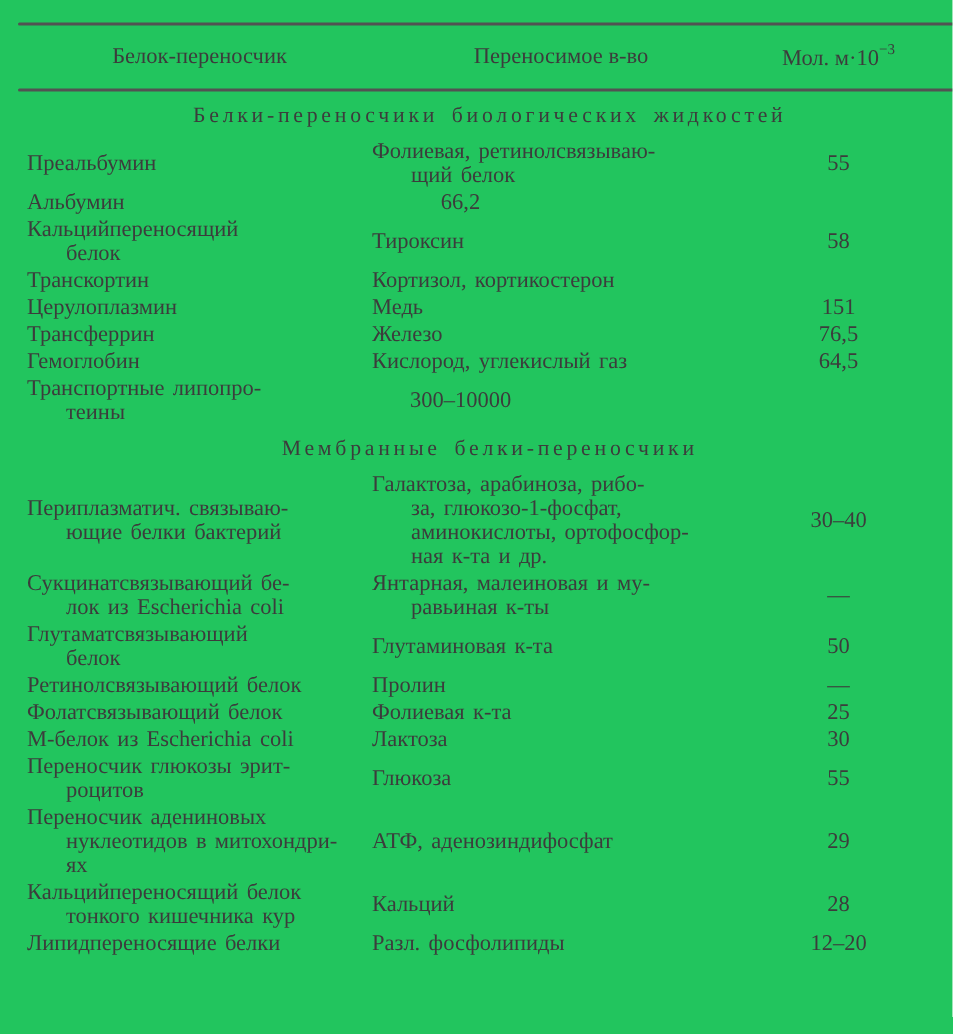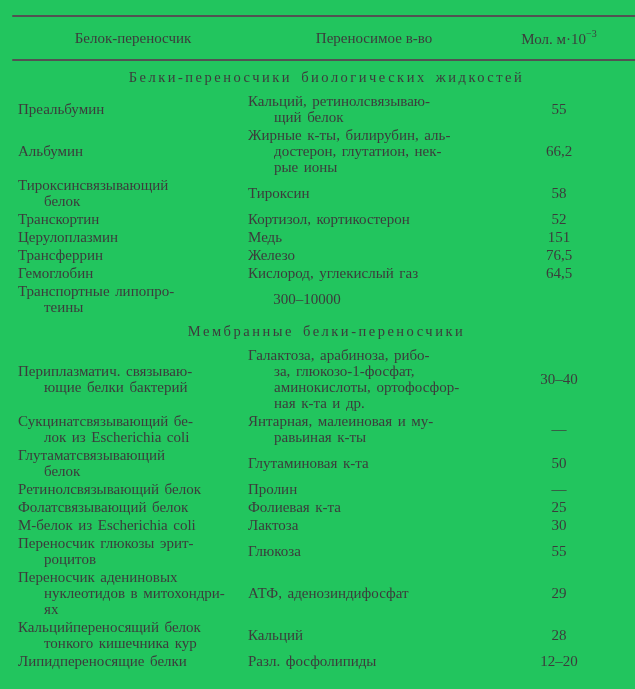--- a/index.html
+++ b/index.html
@@ -78,41 +78,37 @@
     <div class="hc w3 mass-head"><span>Мол. м·10</span><sup class="exp">−3</sup></div>
   </div>
 
   <div class="rule"></div>
 
   <div>
     <div class="section-title">Белки-переносчики биологических жидкостей</div>
 
     <div class="row">
       <div class="c1">Преальбумин</div>
-      <div class="c2">Кальций, ретинолсвязываю-
+      <div class="c2">Фолиевая, ретинолсвязываю-
 щий белок</div>
       <div class="c3">55</div>
     </div>
     <div class="row">
       <div class="c1">Альбумин</div>
-      <div class="c2">Жирные к-ты, билирубин, аль-
-достерон, глутатион, нек-
-рые ионы</div>
       <div class="c3">66,2</div>
     </div>
     <div class="row">
-      <div class="c1">Тироксинсвязывающий
+      <div class="c1">Кальцийпереносящий
 белок</div>
       <div class="c2">Тироксин</div>
       <div class="c3">58</div>
     </div>
     <div class="row">
       <div class="c1">Транскортин</div>
       <div class="c2">Кортизол, кортикостерон</div>
-      <div class="c3">52</div>
     </div>
     <div class="row">
       <div class="c1">Церулоплазмин</div>
       <div class="c2">Медь</div>
       <div class="c3">151</div>
     </div>
     <div class="row">
       <div class="c1">Трансферрин</div>
       <div class="c2">Железо</div>
       <div class="c3">76,5</div>

